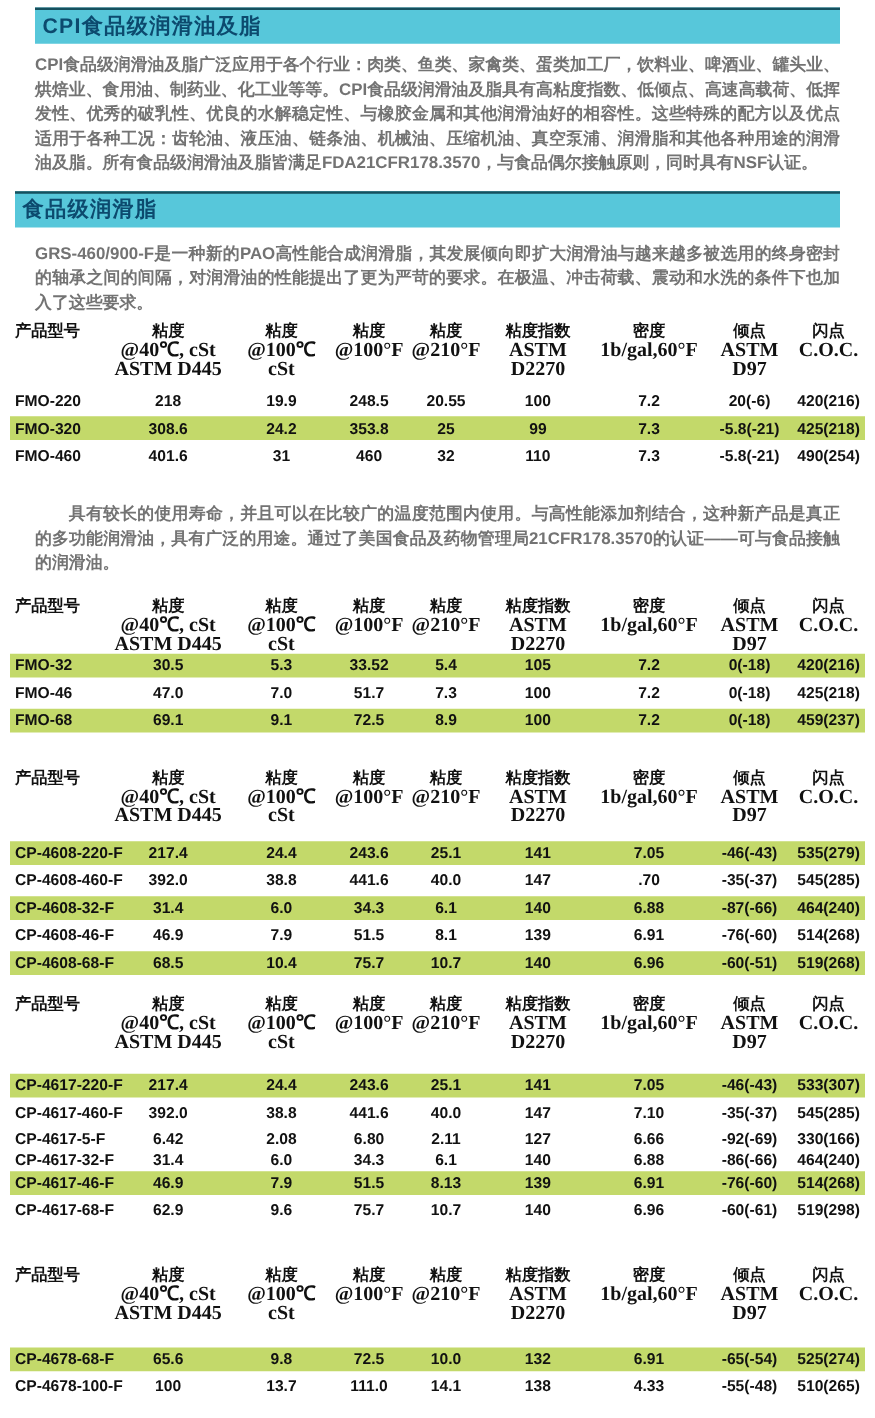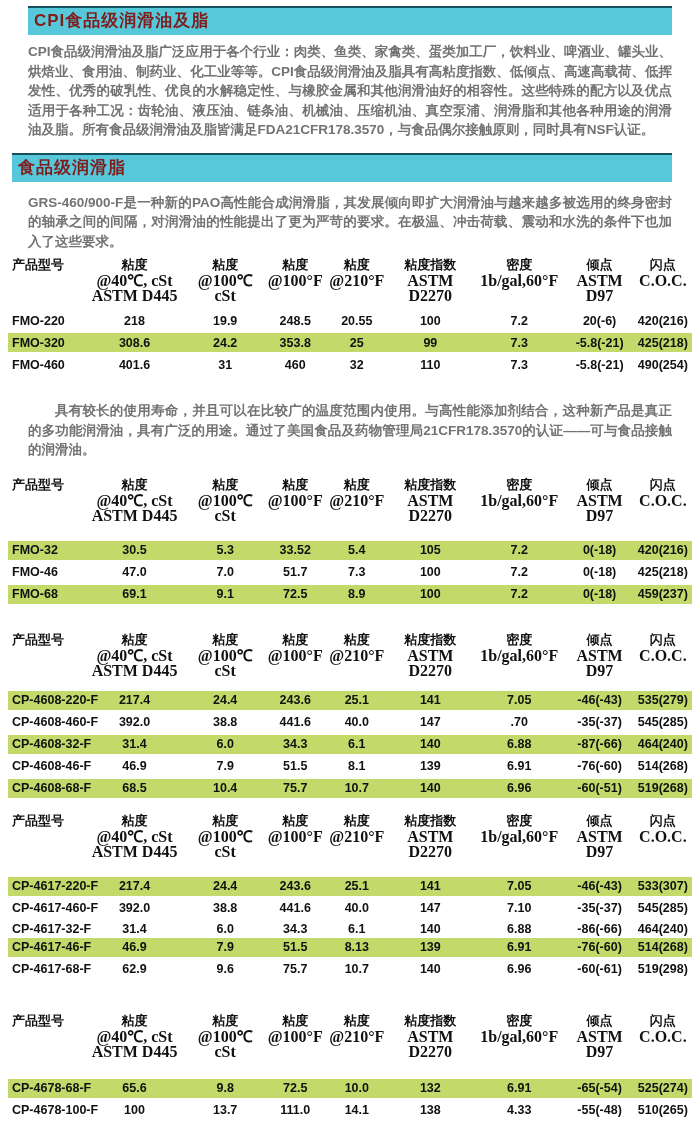--- a/index.html
+++ b/index.html
@@ -6,34 +6,34 @@
   body{
     width:700px;height:1134px;overflow:hidden;background:#ffffff;
     font-family:"Liberation Sans","DejaVu Sans",sans-serif;
     color:#111;font-weight:bold;
   }
   .band{
     margin:6px 28px 0 28px;
     background:var(--band,#57c7da);
     border-top:2px solid #16505e;
     padding:1px 6px 3px 6px;
-    font-size:17px;letter-spacing:1px;color:#7f1d1d;
+    font-size:17px;letter-spacing:1px;color:#0c4a6e;
   }
   .para{
     margin:7px 28px 0 28px;
     font-size:13.5px;line-height:19.5px;
     text-align:justify;color:#737373;
   }
   .para.indent{text-indent:2em;}
   #para2{margin-top:11px;}
   #para3{margin-top:27px;}
 
   .dtable{margin:0 8px;}
   #table0{margin-top:5px;}   #table0 .tbody{margin-top:8px;}
-  #table1{margin-top:16px;}  #table1 .tbody{margin-top:18px;}
+  #table1{margin-top:16px;}  #table1 .tbody{}
   #table2{margin-top:27px;}  #table2 .tbody{margin-top:13px;}
   #table3{margin-top:14px;}  #table3 .tbody{margin-top:18px;}
   #table4{margin-top:33px;}  #table4 .tbody{margin-top:20px;}
 
   .thead,.trow{
     display:grid;
     grid-template-columns:11% 15% 11.5% 9% 9% 12.5% 13.5% 10% 8.5%;
     align-items:start;
   }
   .thead .hcell{text-align:center;}
@@ -360,20 +360,31 @@
       <div class="trow">
         <div class="cell model">CP-4617-460-F</div>
         <div class="cell">392.0</div>
         <div class="cell">38.8</div>
         <div class="cell">441.6</div>
         <div class="cell">40.0</div>
         <div class="cell">147</div>
         <div class="cell">7.10</div>
         <div class="cell">-35(-37)</div>
         <div class="cell">545(285)</div>
+      </div>
+      <div class="trow compact">
+        <div class="cell model">CP-4617-5-F</div>
+        <div class="cell">6.42</div>
+        <div class="cell">2.08</div>
+        <div class="cell">6.80</div>
+        <div class="cell">2.11</div>
+        <div class="cell">127</div>
+        <div class="cell">6.66</div>
+        <div class="cell">-92(-69)</div>
+        <div class="cell">330(166)</div>
       </div>
       <div class="trow compact">
         <div class="cell model">CP-4617-32-F</div>
         <div class="cell">31.4</div>
         <div class="cell">6.0</div>
         <div class="cell">34.3</div>
         <div class="cell">6.1</div>
         <div class="cell">140</div>
         <div class="cell">6.88</div>
         <div class="cell">-86(-66)</div>

